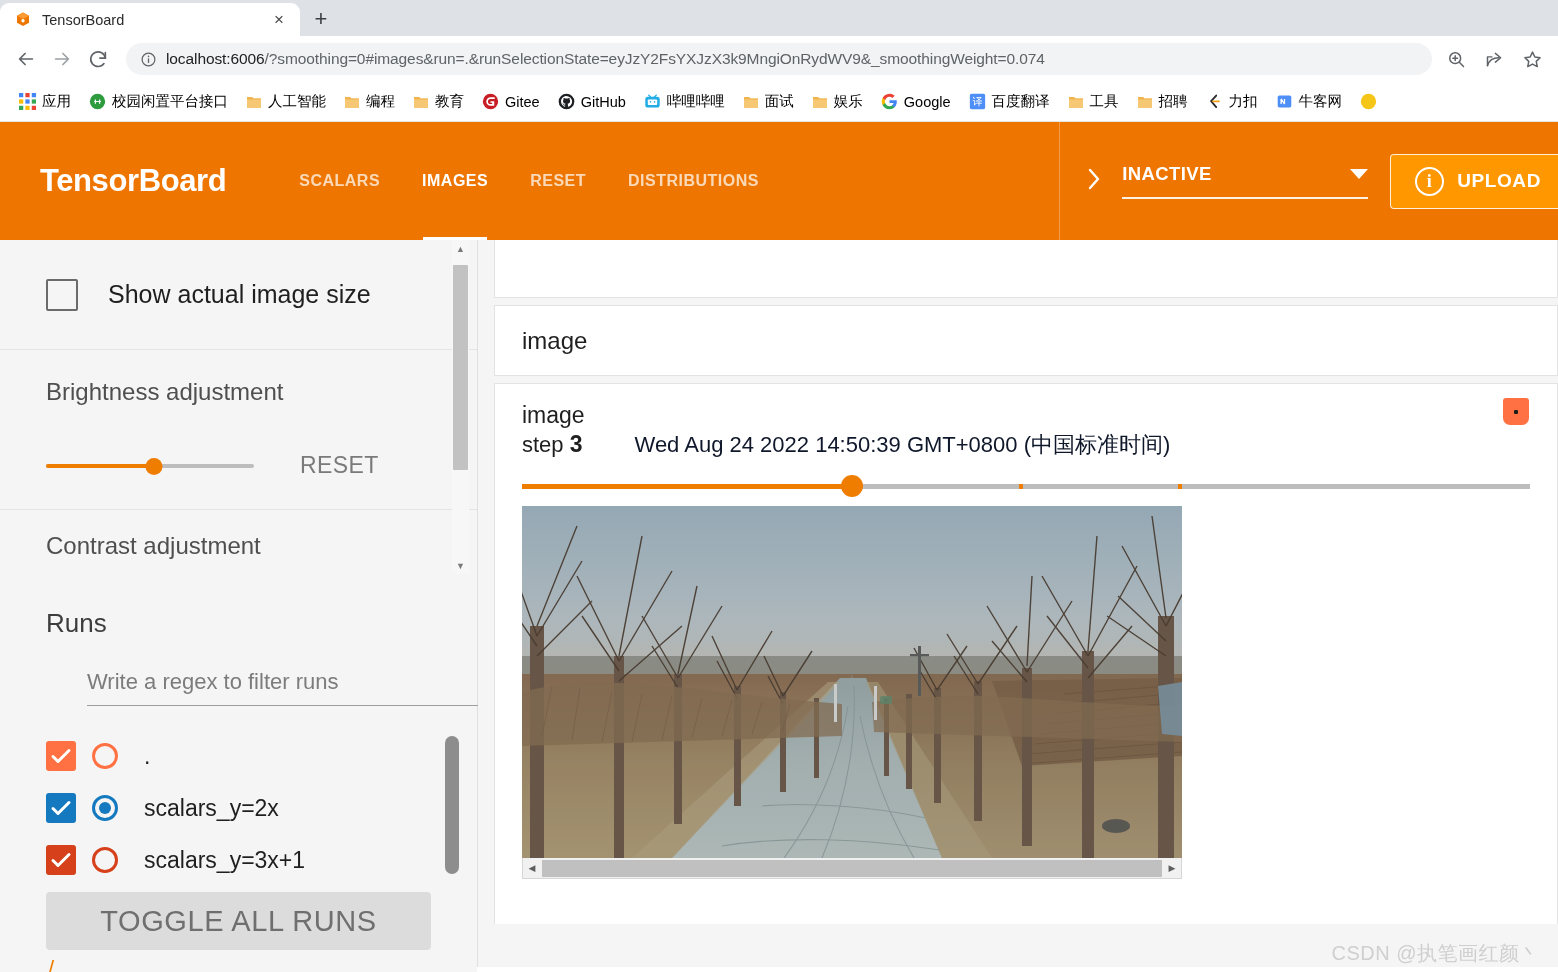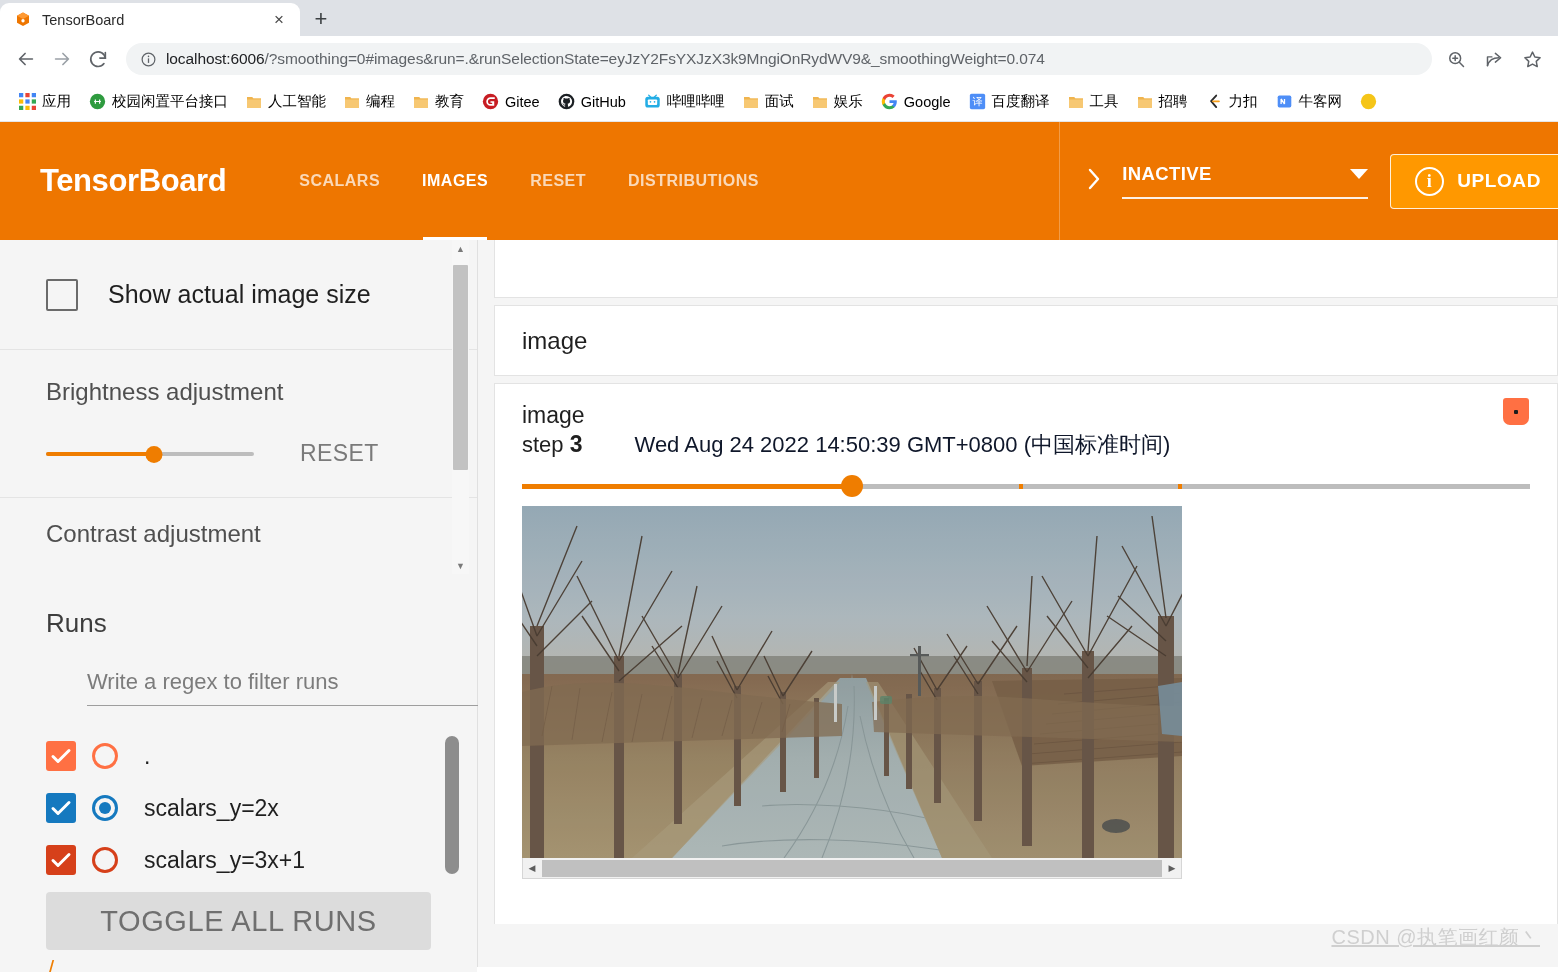--- a/index.html
+++ b/index.html
@@ -131,21 +131,21 @@
     display:flex; align-items:center; gap: 30px; height: 110px;
     border-bottom: 1px solid #e4e4e4; margin: 0 0 0 0; padding-left: 46px;
     padding-right: 10px;
   }
   .mat-checkbox {
     width: 32px; height:32px; border: 2px solid #6b6b6b; border-radius: 2px;
     flex: 0 0 32px; cursor:pointer; background:#f5f5f5;
   }
   .chk-label { font-size: 25px; color:#1f1f1f;text-align:right; }
   .section { border-bottom: 1px solid #e4e4e4; padding: 28px 46px 30px 46px; }
-  .section-title { font-size: 24px; color:#4f4f4f; margin-bottom: 34px; }
+  .section-title { font-size: 24px; color:#4f4f4f; margin-bottom: 46px; }
   .slider-row { display:flex; align-items:center; gap: 46px; }
   .slider { position:relative; height: 22px; flex: 0 0 208px; }
   .slider-track {
     position:absolute; left:0; right:0; top: 9px; height: 4px; background:#bdbdbd; border-radius:2px;
   }
   .slider-fill {
     position:absolute; left:0; top: 9px; height: 4px; width: 52%; background:#ef7d00; border-radius:2px;
   }
   .slider-thumb {
     position:absolute; left: 52%; top: 3px; width: 17px; height:17px; border-radius:50%;
@@ -248,22 +248,22 @@
     border: 1px solid #d6d6d6; border-top: none; display:flex; align-items:center;
     position: relative;
   }
   .hs-arrow {
     width: 18px; height: 19px; display:flex; align-items:center; justify-content:center;
     color:#5e5e5e; font-size: 9px; cursor:pointer;
   }
   .hs-thumb { height: 17px; background:#c0c0c0; flex: 1; margin: 0 1px; cursor:pointer; }
 
   .watermark {
-    position:absolute; right: 18px; bottom: 16px; font-size: 20px; color:#cfcfcf;
-    letter-spacing: 0.5px; white-space: nowrap; text-decoration: underline;
+    position:absolute; right: 18px; bottom: 0; font-size: 20px; color:#cfcfcf;
+    letter-spacing: 0.5px; white-space: nowrap;
   }
 </style>
 </head>
 <body>
 
 <div class="browser">
 
   <div class="tabstrip">
     <div class="tab">
       <svg class="tab-favicon" viewBox="0 0 24 24">

